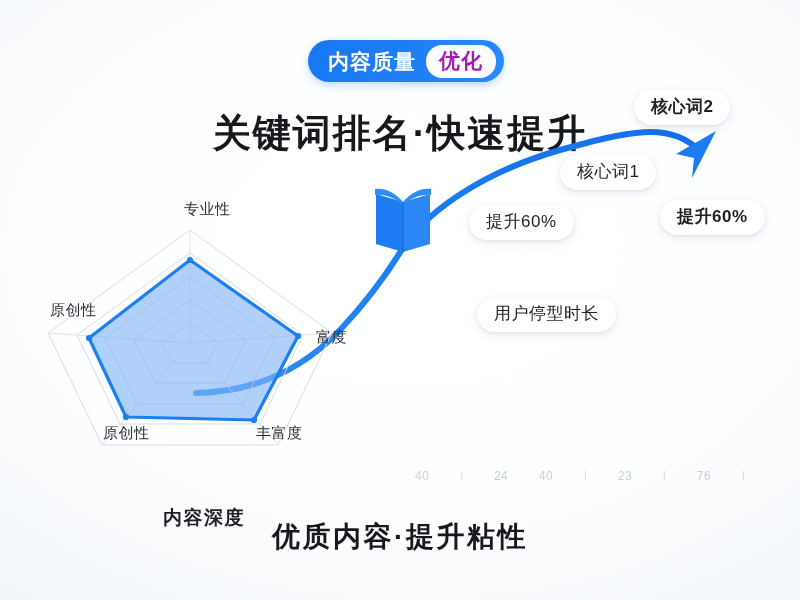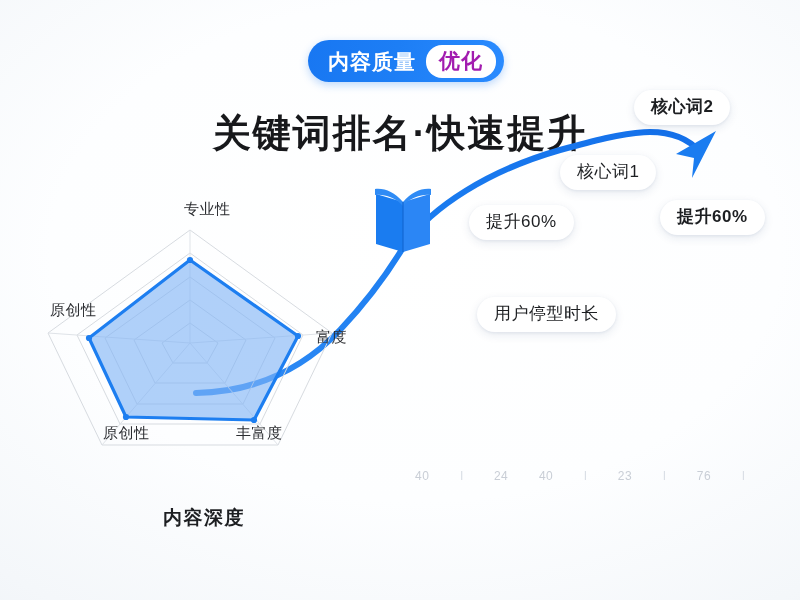--- a/index.html
+++ b/index.html
@@ -93,21 +93,21 @@
   #radar-wrap svg { display: block; }
   .radar-axis-label {
     position: absolute;
     font-size: 15px;
     color: #2b2d31;
     white-space: nowrap;
     letter-spacing: .5px;
   }
   #lbl-top    { left: 184px; top: 200px; }
   #lbl-right  { left: 316px; top: 303px; margin-top: 25px; }
-  #lbl-brt    { left: 236px; top: 424px; }
+  #lbl-brt    { left: 256px; top: 424px; }
   #lbl-blf    { left: 103px; top: 424px; }
   #lbl-left   { left: 50px;  top: 301px; }
   #depth-label {
     position: absolute;
     left: 163px;
     top: 465px;
     font-size: 19px;
     font-weight: 700;
     color: #1d1f22;
     letter-spacing: 1.5px;
@@ -265,14 +265,15 @@
     <span class="tick-gap"></span>
     <span class="tick-num">23</span>
     <span class="tick-gap"></span>
     <span class="tick-mark">I</span>
     <span class="tick-gap"></span>
     <span class="tick-num">76</span>
     <span class="tick-gap"></span>
     <span class="tick-mark">I</span>
   </div>
 
+  <div id="bottom-title">优质内容·提升粘性</div>
 
 </div>
 
 </body></html>

